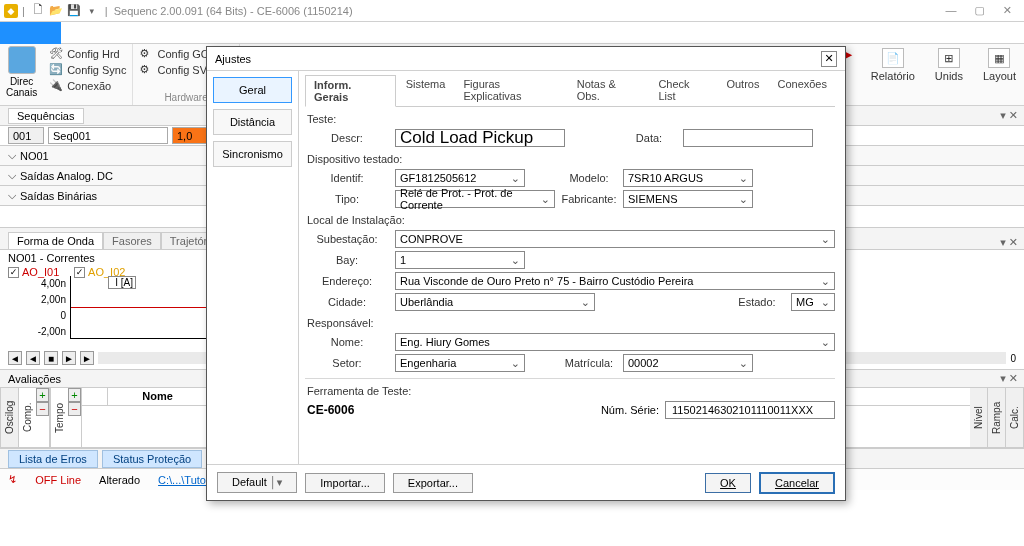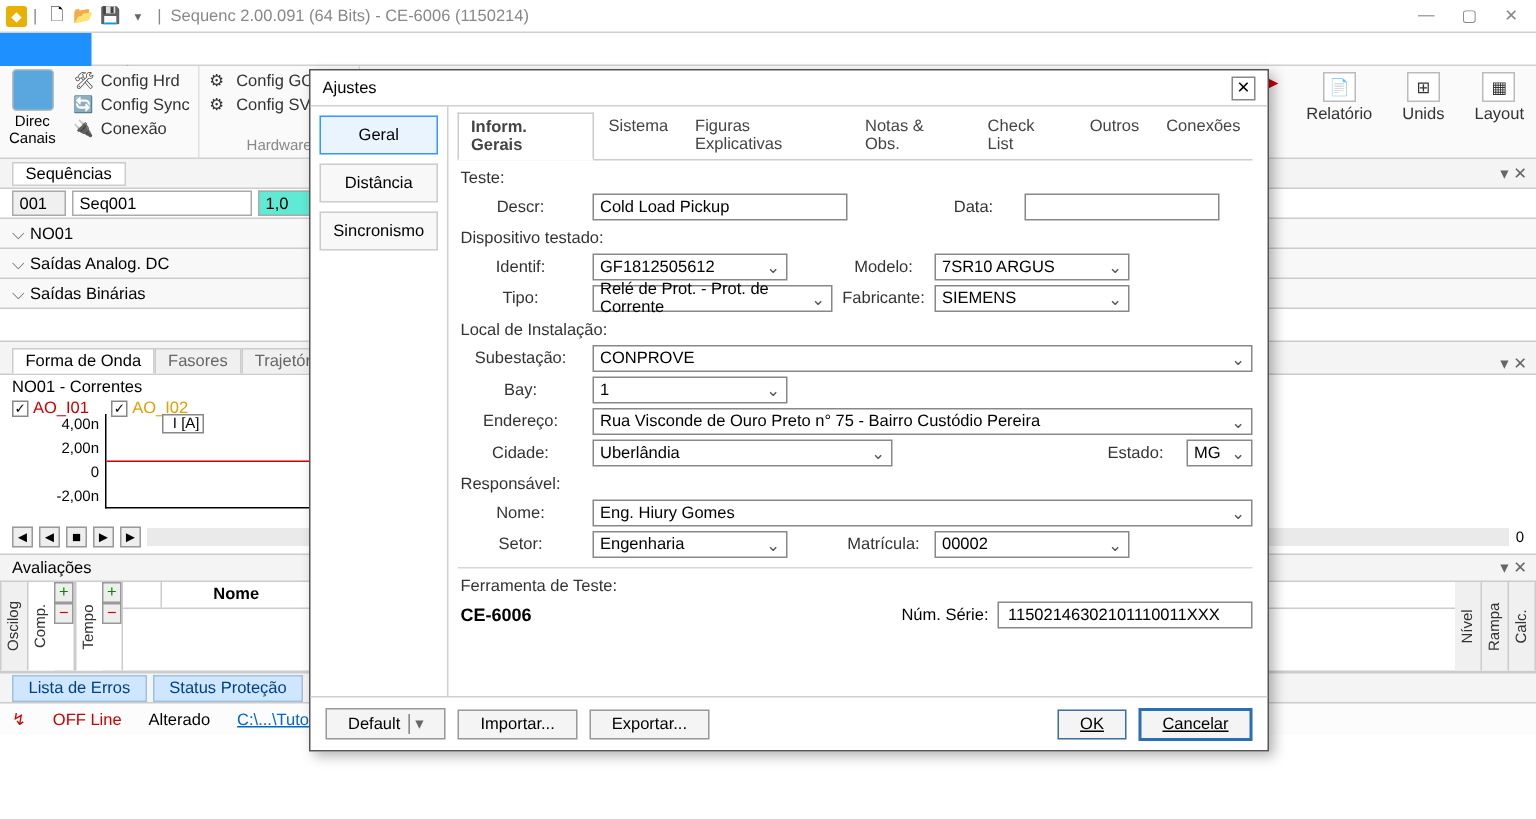--- a/index.html
+++ b/index.html
@@ -31,21 +31,21 @@
 .ribbon-rbtn { display:flex; flex-direction:column; align-items:center; gap:2px; padding:2px 6px; font-size:10px; color:#333;}
 .ribbon-rbtn .ricon2 { width:22px; height:20px; border:1px solid #bbb; background:#fff; display:flex;align-items:center;justify-content:center;}
 
 
 .seqbar { height:20px; display:flex; align-items:center; border-bottom:1px solid #ccc; padding-left:8px; background:#f4f4f4;}
 .seqbar .seqtab { background:#fff; border:1px solid #ccc; padding:1px 8px; font-size:11px;}
 .seqrow { height:20px; display:flex; align-items:center; gap:4px; padding:0 8px; border-bottom:1px solid #ccc; background:#fff;}
 .seqrow .cell { border:1px solid #aaa; padding:1px 4px; height:17px; display:flex; align-items:center; }
 .seqrow .c1 { width:36px; background:#f0f0f0;}
 .seqrow .c2 { width:120px; background:#fff;}
-.seqrow .c3 { width:40px; background:#5eead4;}
+.seqrow .c3 { width:40px; background:#f97316;}
 
 
 .exprow { height:20px; border-bottom:1px solid #ccc; display:flex; align-items:center; padding-left:8px; background:#f8f8f8; font-size:11px;}
 .exprow .chev { width:12px; color:#666; }
 
 
 .wavetabs { height:22px; display:flex; align-items:flex-end; padding-left:8px; gap:0; border-bottom:1px solid #ccc; background:#f4f4f4;}
 .wavetabs .wt { padding:2px 8px; border:1px solid #ccc; border-bottom:none; background:#f0f0f0; color:#666; font-size:11px;}
 .wavetabs .wt.active { background:#fff; color:#000; }
 .closex { margin-left:auto; margin-right:6px; color:#666;}
@@ -92,21 +92,21 @@
 .modal-side { width:92px; border-right:1px solid #d0d0d0; padding:6px; display:flex; flex-direction:column; gap:6px;}
 .modal-side .msbtn { border:1px solid #ccc; padding:6px 4px; text-align:center; background:#f8f8f8;}
 .modal-side .msbtn.active { border:1px solid #3399ff; background:#eaf4ff;}
 .modal-main { flex:1; padding:4px 10px 4px 6px; overflow:hidden;}
 .modal-tabs { display:flex; gap:2px; border-bottom:1px solid #ccc; margin-bottom:6px;}
 .modal-tabs .mtab { padding:3px 8px; font-size:11px; color:#444;}
 .modal-tabs .mtab.active { border:1px solid #ccc; border-bottom:1px solid #fff; background:#fff; font-weight:bold; margin-bottom:-1px;}
 .section-label { font-size:11px; color:#333; margin:6px 0 4px 2px;}
 .formrow { display:flex; align-items:center; margin:3px 0; gap:6px;}
 .formrow label { width:84px; text-align:center; font-size:11px; color:#333;}
-.formrow .inp { border:1px solid #888; height:18px; padding:0 4px; font-size:11px; background:#fff; display:flex; align-items:center; overflow:hidden; white-space:nowrap;}
+.formrow .inp { border:1px solid #888; height:18px; padding:0 4px; font-size:17px; background:#fff; display:flex; align-items:center; overflow:hidden; white-space:nowrap;}
 .formrow .sel { border:1px solid #888; height:18px; padding:0 4px; font-size:11px; background:#fff; display:flex; align-items:center; position:relative;}
 .formrow .sel::after { content:"⌄"; position:absolute; right:4px; color:#555;}
 .formrow label.r2 { width:56px;}
 .hr-line { border-top:1px solid #d8d8d8; margin:6px 0;}
 .ferr-row { display:flex; align-items:center; margin-top:4px;}
 .ferr-row .device { font-weight:bold; font-size:12px; margin-left:2px;}
 .ferr-row .numlabel { margin-left:auto; margin-right:6px; font-size:11px;}
 .ferr-row .numval { border:1px solid #888; height:18px; padding:0 6px; width:170px; display:flex; align-items:center; font-size:11px;}
 .modal-footer { height:36px; border-top:1px solid #d0d0d0; display:flex; align-items:center; padding:0 10px; gap:8px;}
 .modal-footer .fbtn { border:1px solid #999; background:#f4f4f4; padding:3px 14px; font-size:11px;}

